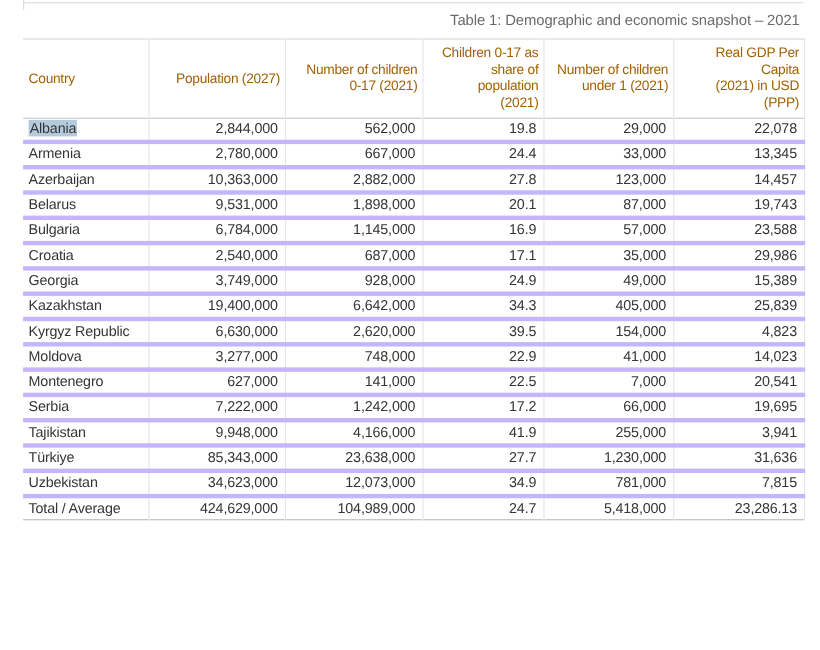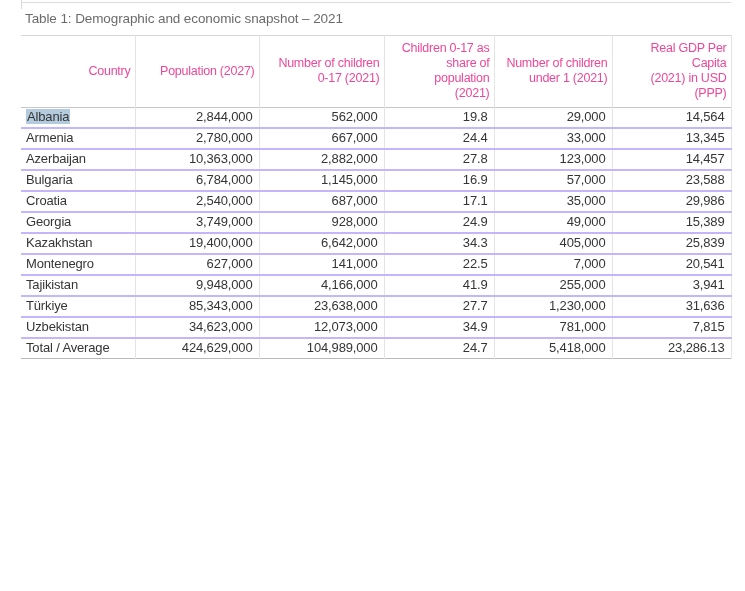--- a/index.html
+++ b/index.html
@@ -22,47 +22,48 @@
     width: 1px;
     height: 9px;
     background: #d9d9d9;
   }
   .title-row {
     border-top: 1px solid #dcdcdc;
     padding: 8px 4px 9px 4px;
     color: #6b6b6b;
     font-size: 13.5px;
     letter-spacing: -0.1px;
+    text-align: right;
   }
   table {
     width: 710px;
     border-collapse: collapse;
     table-layout: fixed;
     font-size: 13px;
     letter-spacing: -0.15px;
     color: #353535;
   }
   thead tr {
     border-top: 1px solid #d6d6d6;
     border-bottom: 1px solid #c7c7c7;
   }
   th {
     font-weight: normal;
     font-size: 12.5px;
     line-height: 15px;
     letter-spacing: -0.25px;
-    color: #ec4899;
+    color: #a16207;
     text-align: right;
     vertical-align: middle;
     padding: 5px 4px 6px 4px;
     border-right: 1px solid #e4e4e4;
     white-space: pre-line;
   }
-  th:first-child { text-align: right; padding-left: 5px; margin-left: 24px; }
-  tbody tr { border-bottom: 2px solid #c4b5fd; }
+  th:first-child { text-align: left; padding-left: 5px; margin-left: 24px; }
+  tbody tr { border-bottom: 4px solid #c4b5fd; }
   td {
     padding: 2px 6px 3px 5px;
     line-height: 14px;
     vertical-align: middle;
     border-right: 1px solid #e4e4e4;
   }
   td.c-num { text-align: right; }
   tr.total {
     border-top: 1px solid #b9b9b9;
     border-bottom: 1px solid #b9b9b9;
@@ -104,39 +105,47 @@
 (2021) in USD (PPP)</th>
         </tr>
     </thead>
     <tbody>
         <tr>
           <td class="c-country"><span class="hl">Albania</span></td>
           <td class="c-num">2,844,000</td>
           <td class="c-num">562,000</td>
           <td class="c-num">19.8</td>
           <td class="c-num">29,000</td>
-          <td class="c-num">14,564</td>
+          <td class="c-num">22,078</td>
         </tr>
         <tr>
           <td class="c-country">Armenia</td>
           <td class="c-num">2,780,000</td>
           <td class="c-num">667,000</td>
           <td class="c-num">24.4</td>
           <td class="c-num">33,000</td>
           <td class="c-num">13,345</td>
         </tr>
         <tr>
           <td class="c-country">Azerbaijan</td>
           <td class="c-num">10,363,000</td>
           <td class="c-num">2,882,000</td>
           <td class="c-num">27.8</td>
           <td class="c-num">123,000</td>
           <td class="c-num">14,457</td>
         </tr>
         <tr>
+          <td class="c-country">Belarus</td>
+          <td class="c-num">9,531,000</td>
+          <td class="c-num">1,898,000</td>
+          <td class="c-num">20.1</td>
+          <td class="c-num">87,000</td>
+          <td class="c-num">19,743</td>
+        </tr>
+        <tr>
           <td class="c-country">Bulgaria</td>
           <td class="c-num">6,784,000</td>
           <td class="c-num">1,145,000</td>
           <td class="c-num">16.9</td>
           <td class="c-num">57,000</td>
           <td class="c-num">23,588</td>
         </tr>
         <tr>
           <td class="c-country">Croatia</td>
           <td class="c-num">2,540,000</td>
@@ -155,26 +164,50 @@
         </tr>
         <tr>
           <td class="c-country">Kazakhstan</td>
           <td class="c-num">19,400,000</td>
           <td class="c-num">6,642,000</td>
           <td class="c-num">34.3</td>
           <td class="c-num">405,000</td>
           <td class="c-num">25,839</td>
         </tr>
         <tr>
+          <td class="c-country">Kyrgyz Republic</td>
+          <td class="c-num">6,630,000</td>
+          <td class="c-num">2,620,000</td>
+          <td class="c-num">39.5</td>
+          <td class="c-num">154,000</td>
+          <td class="c-num">4,823</td>
+        </tr>
+        <tr>
+          <td class="c-country">Moldova</td>
+          <td class="c-num">3,277,000</td>
+          <td class="c-num">748,000</td>
+          <td class="c-num">22.9</td>
+          <td class="c-num">41,000</td>
+          <td class="c-num">14,023</td>
+        </tr>
+        <tr>
           <td class="c-country">Montenegro</td>
           <td class="c-num">627,000</td>
           <td class="c-num">141,000</td>
           <td class="c-num">22.5</td>
           <td class="c-num">7,000</td>
           <td class="c-num">20,541</td>
+        </tr>
+        <tr>
+          <td class="c-country">Serbia</td>
+          <td class="c-num">7,222,000</td>
+          <td class="c-num">1,242,000</td>
+          <td class="c-num">17.2</td>
+          <td class="c-num">66,000</td>
+          <td class="c-num">19,695</td>
         </tr>
         <tr>
           <td class="c-country">Tajikistan</td>
           <td class="c-num">9,948,000</td>
           <td class="c-num">4,166,000</td>
           <td class="c-num">41.9</td>
           <td class="c-num">255,000</td>
           <td class="c-num">3,941</td>
         </tr>
         <tr>

